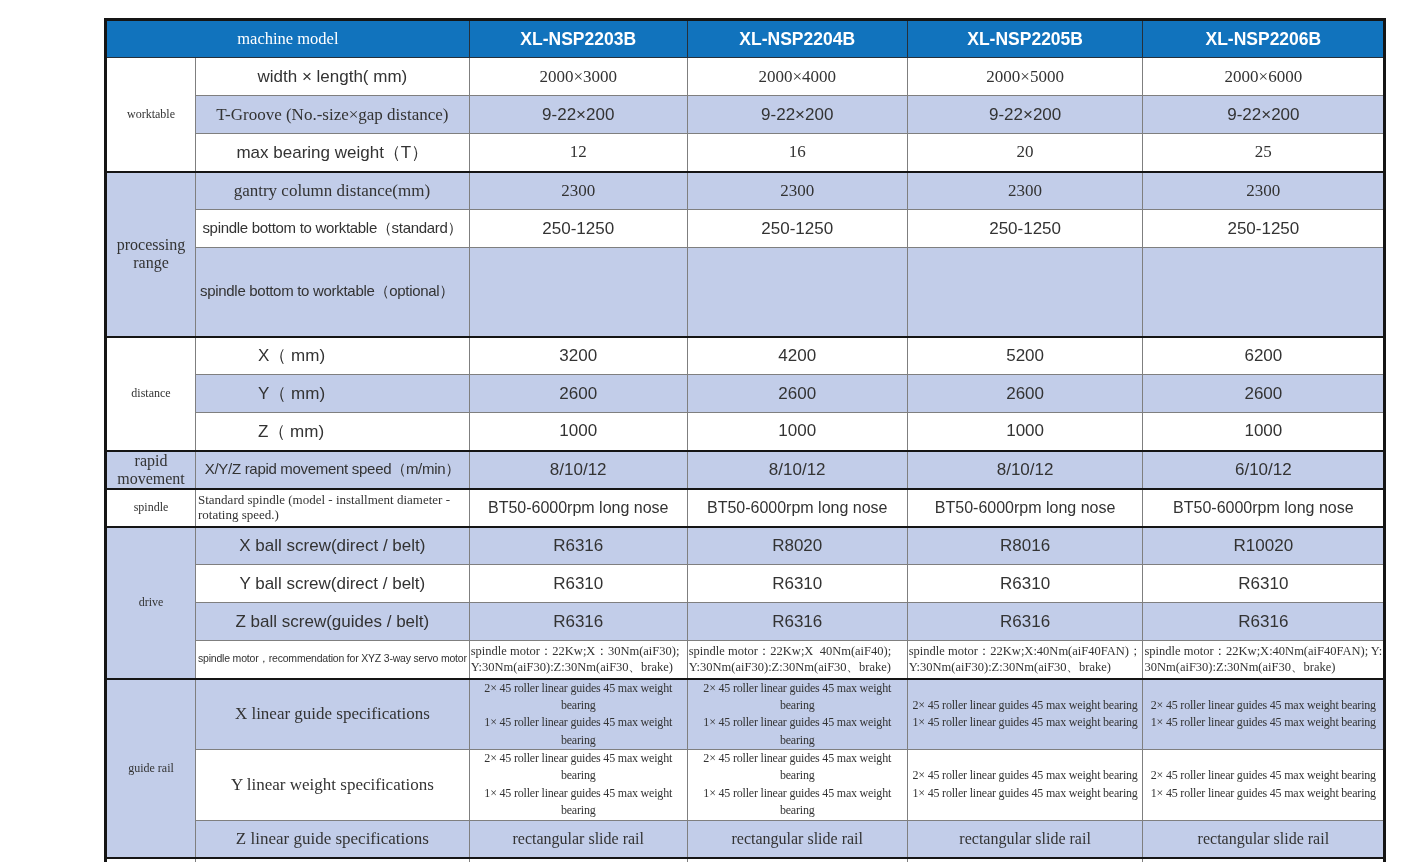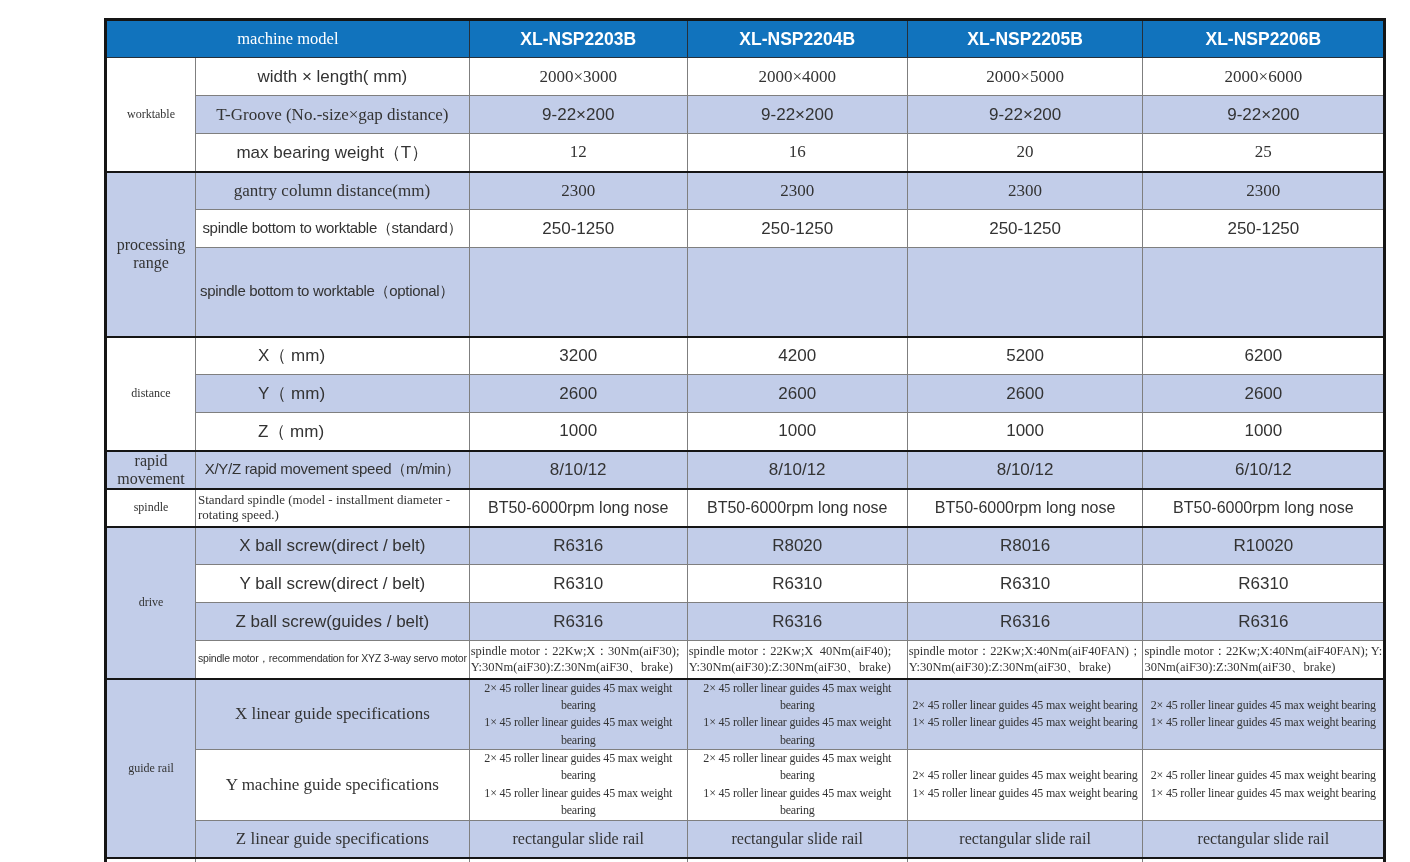--- a/index.html
+++ b/index.html
@@ -207,21 +207,21 @@
       <td class="c guide">2× 45 roller linear guides 45 max weight bearing
 1× 45 roller linear guides 45 max weight bearing</td>
       <td class="c guide">2× 45 roller linear guides 45 max weight bearing
 1× 45 roller linear guides 45 max weight bearing</td>
       <td class="c guide">2× 45 roller linear guides 45 max weight bearing
 1× 45 roller linear guides 45 max weight bearing</td>
       <td class="c guide">2× 45 roller linear guides 45 max weight bearing
 1× 45 roller linear guides 45 max weight bearing</td>
     </tr>
     <tr class="rw">
-      <td class="c">Y machine guide specifications</td>
+      <td class="c">Y linear weight specifications</td>
       <td class="c guide">2× 45 roller linear guides 45 max weight bearing
 1× 45 roller linear guides 45 max weight bearing</td>
       <td class="c guide">2× 45 roller linear guides 45 max weight bearing
 1× 45 roller linear guides 45 max weight bearing</td>
       <td class="c guide">2× 45 roller linear guides 45 max weight bearing
 1× 45 roller linear guides 45 max weight bearing</td>
       <td class="c guide">2× 45 roller linear guides 45 max weight bearing
 1× 45 roller linear guides 45 max weight bearing</td>
     </tr>
     <tr class="rb">

